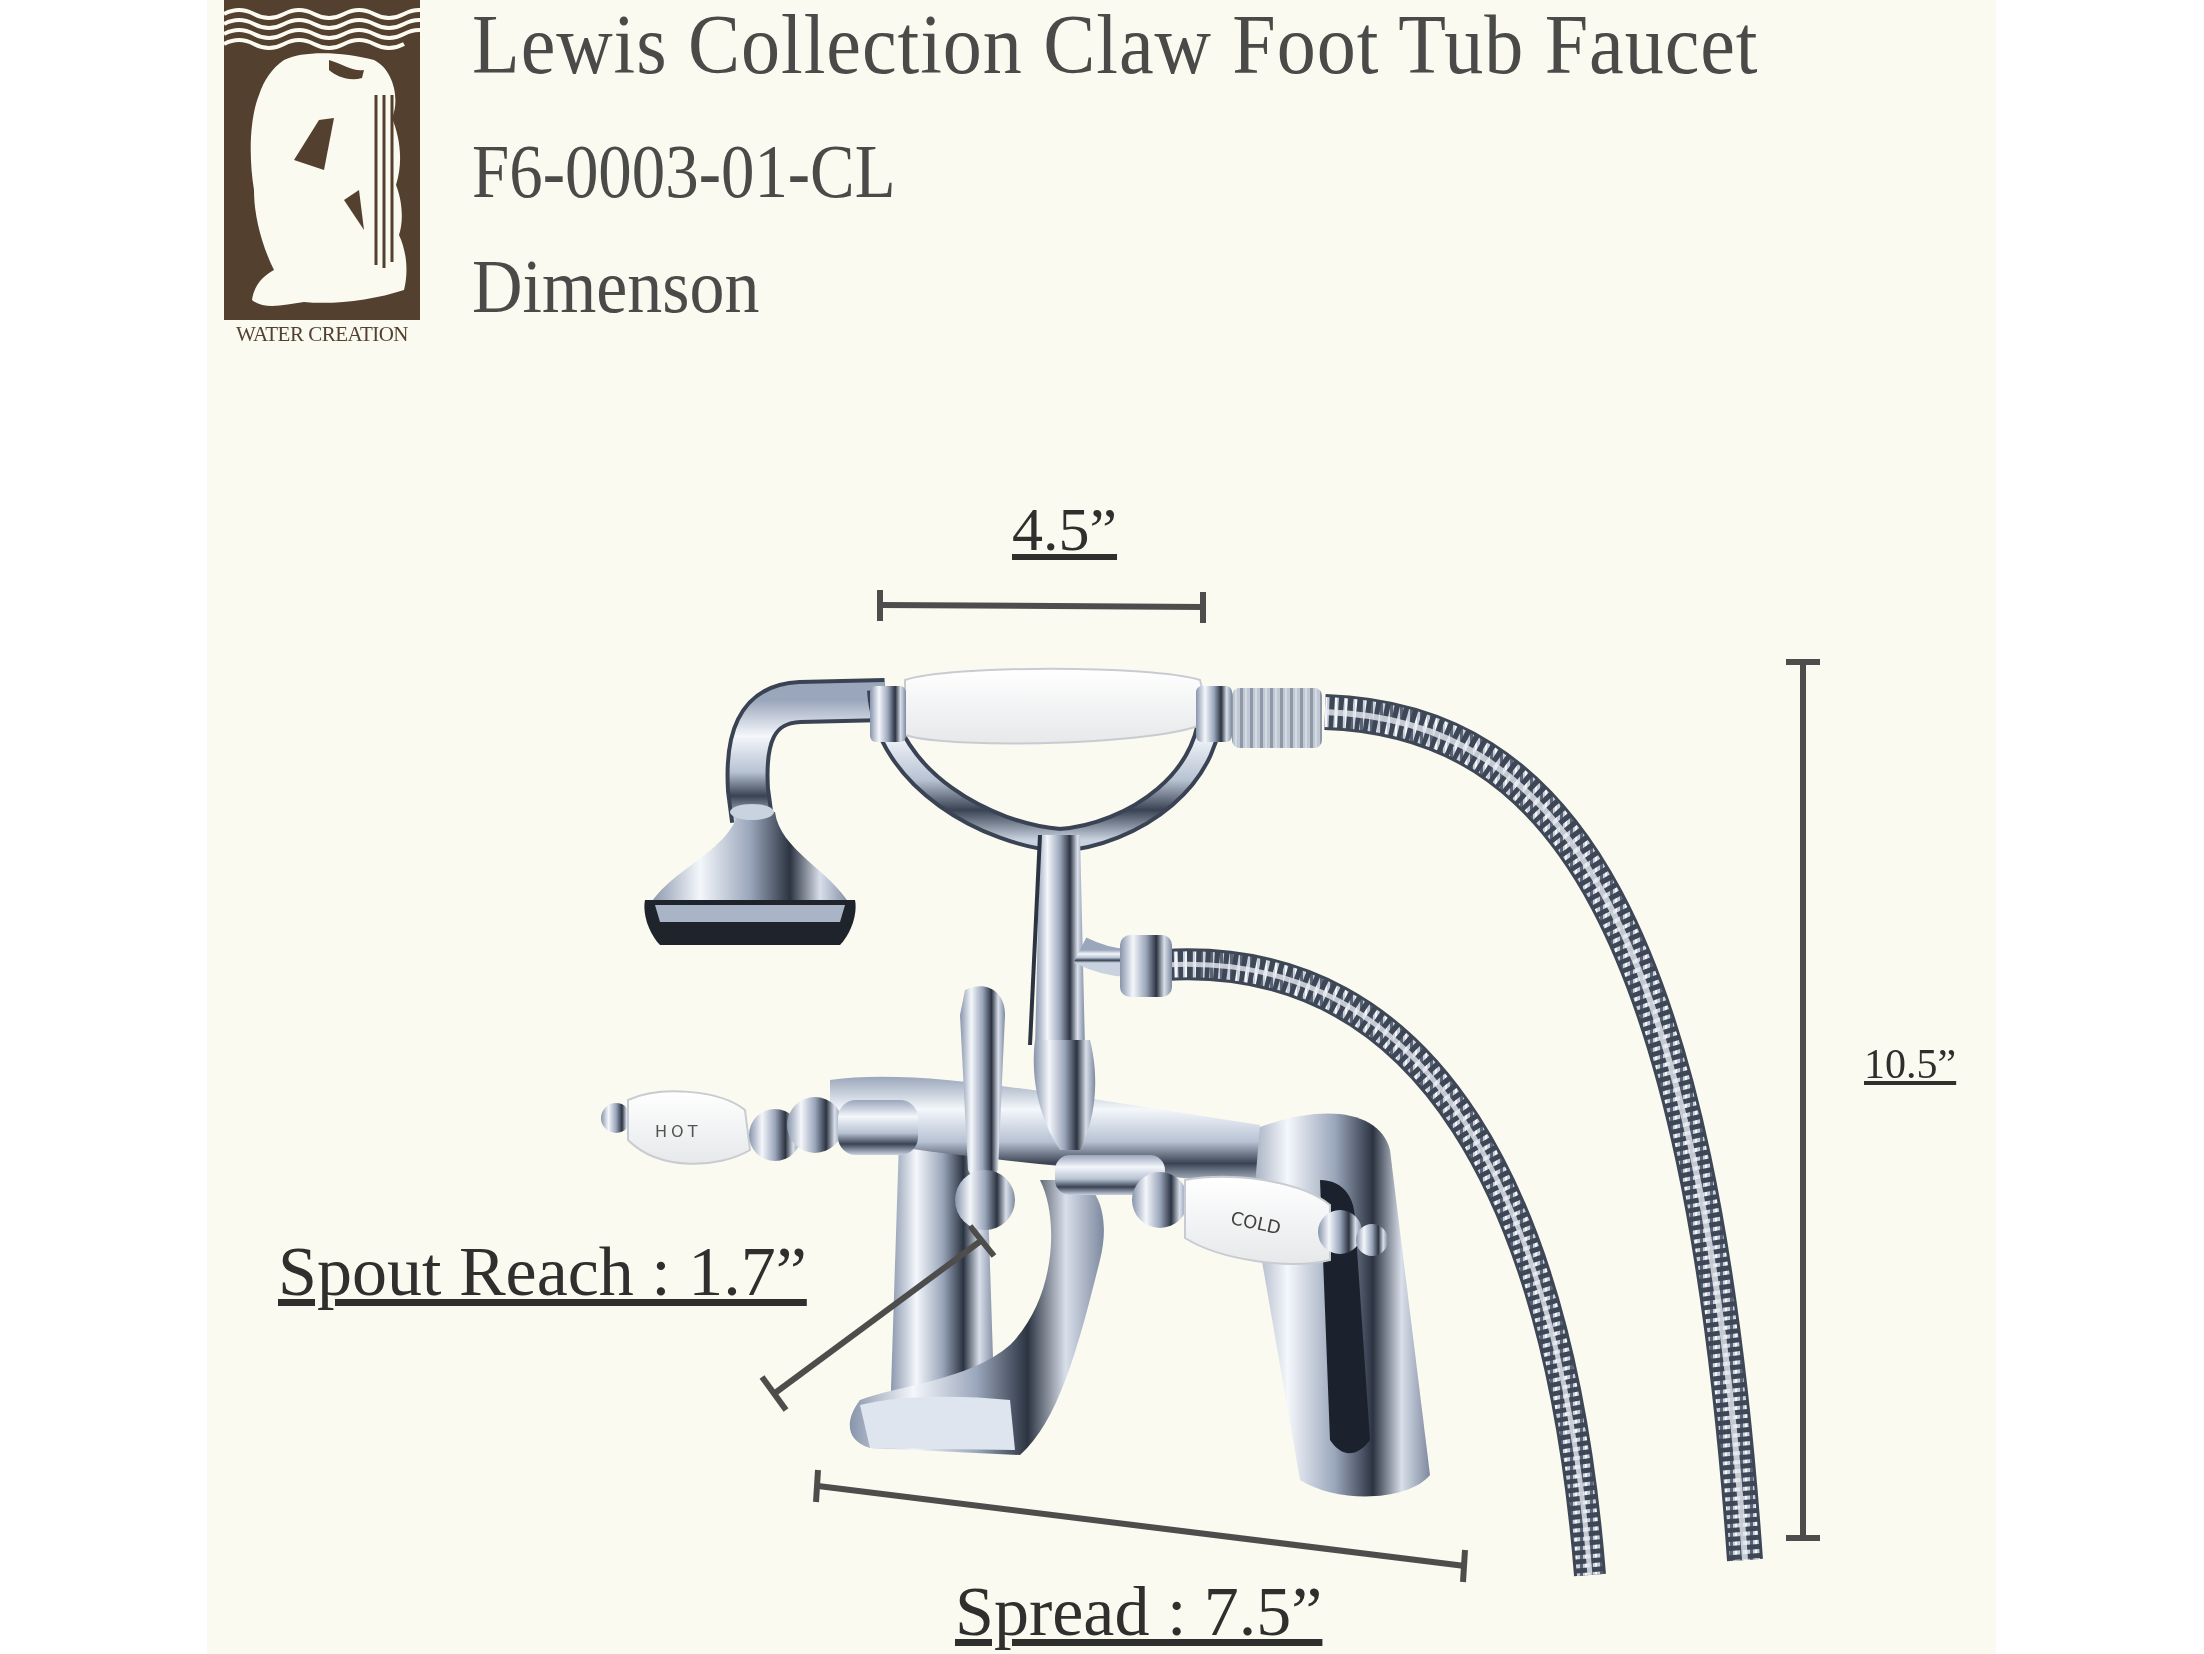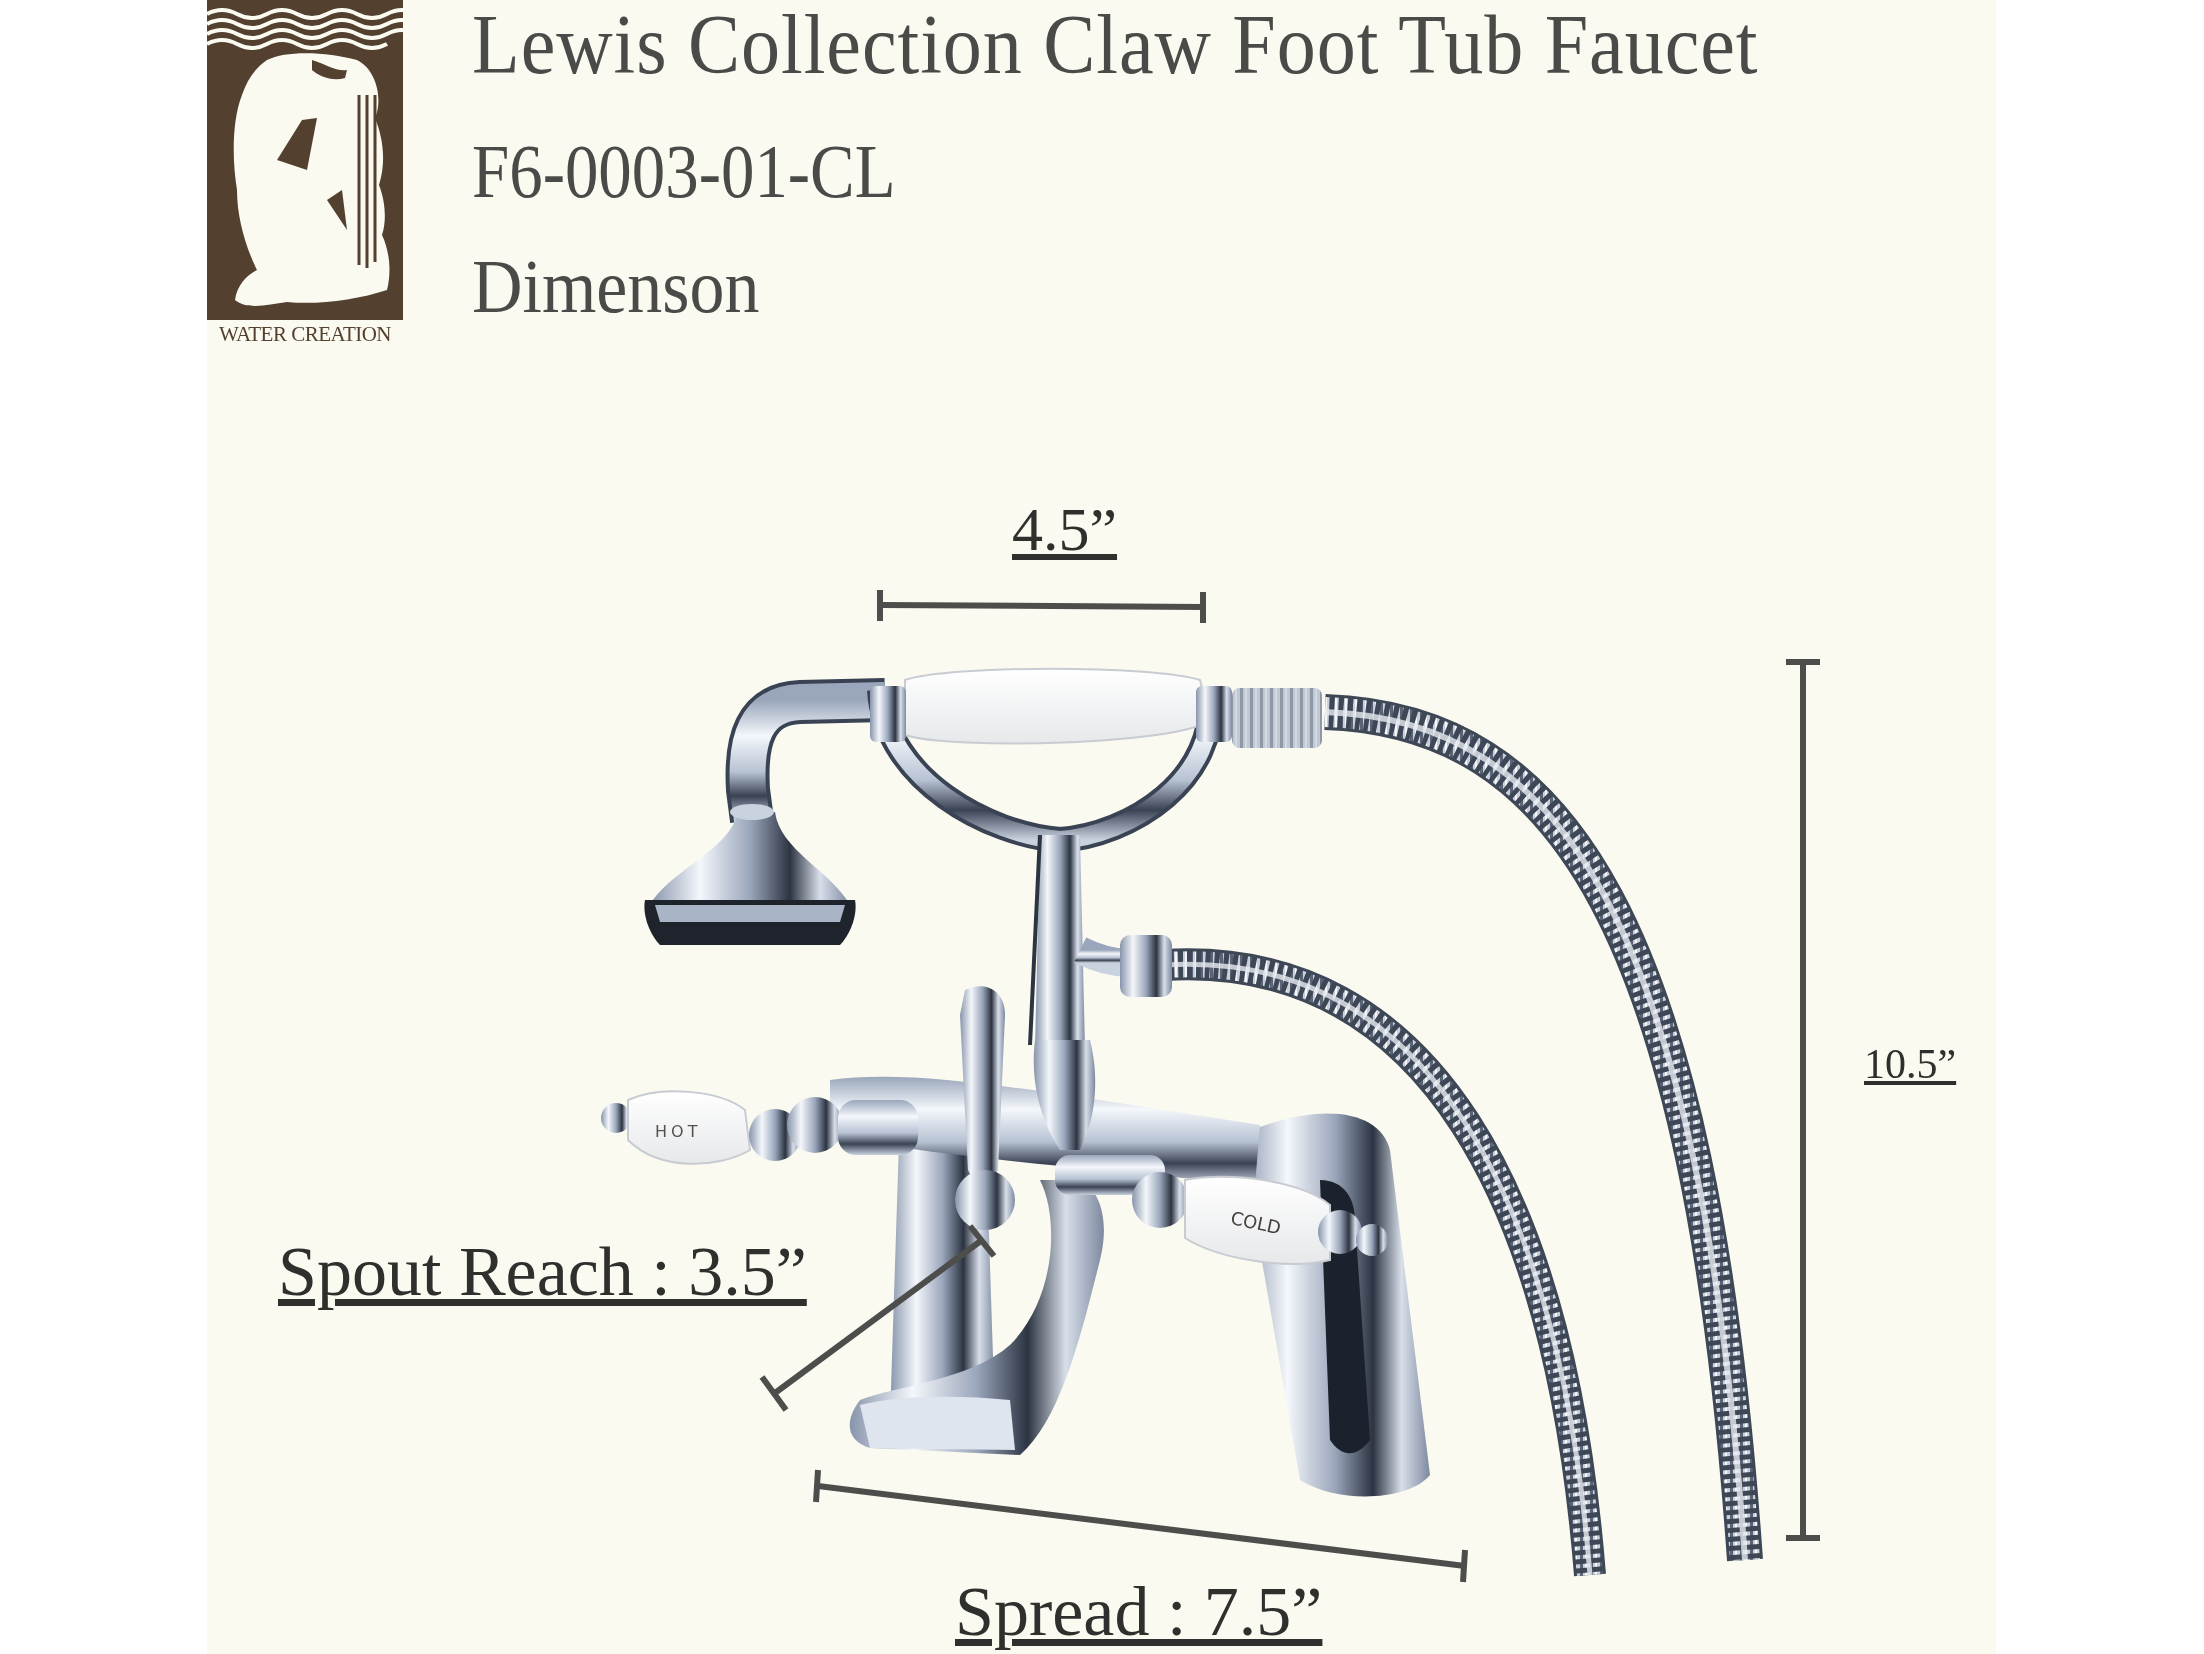--- a/index.html
+++ b/index.html
@@ -1,18 +1,18 @@
 <!DOCTYPE html>
 <html><head>
 <meta charset="utf-8">
 <style>
   html, body { margin:0; padding:0; }
   body { width:2204px; height:1654px; background:#ffffff; position:relative; overflow:hidden; font-family:"DejaVu Serif", "Liberation Serif", serif; }
   .panel { position:absolute; left:207px; top:0; width:1789px; height:1654px; background:#fafaf0; }
-  .logo { position:absolute; left:207px; top:0; width:232px; height:345px; }
+  .logo { position:absolute; left:224px; top:0; width:232px; height:345px; }
   .logo-box { position:absolute; left:0; top:0; width:196px; height:320px; background:#53402f; overflow:hidden; }
   .logo-text { position:absolute; left:0; top:322px; width:196px; text-align:center; font-family:"Liberation Serif", serif; font-size:21px; color:#53402f; letter-spacing:-0.5px; white-space:nowrap; }
   .title { position:absolute; left:472px; top:-4px; font-family:"Liberation Serif", serif; font-size:84px; color:#4a4a48; white-space:nowrap; transform:scaleX(0.93); transform-origin:left top; letter-spacing:1px; }
   .model { position:absolute; left:472px; top:128px; font-family:"Liberation Serif", serif; font-size:76px; color:#4a4a48; white-space:nowrap; transform:scaleX(0.88); transform-origin:left top; }
   .subtitle { position:absolute; left:472px; top:243px; font-family:"Liberation Serif", serif; font-size:76px; color:#4a4a48; white-space:nowrap; transform:scaleX(0.92); transform-origin:left top; }
   .dim-label { position:absolute; font-family:"Liberation Serif", serif; color:#2f2f2d; white-space:nowrap;text-decoration:underline; }
   .dim-45 { left:1012px; top:494px; font-size:62px; }
   .dim-105 { left:1864px; top:1040px; font-size:42px; }
   .dim-spout { left:278px; top:1232px; font-size:70px; }
   .dim-spread { left:955px; top:1572px; font-size:70px; }
@@ -171,14 +171,14 @@
     <g>
       <line x1="818" y1="1486" x2="1465" y2="1566"></line>
       <line x1="818" y1="1470" x2="816" y2="1502"></line>
       <line x1="1465" y1="1550" x2="1463" y2="1582"></line>
     </g>
   </g>
 </svg>
 
 <div class="dim-label dim-45">4.5”</div>
 <div class="dim-label dim-105">10.5”</div>
-<div class="dim-label dim-spout">Spout Reach : 3.5”</div>
+<div class="dim-label dim-spout">Spout Reach : 1.7”</div>
 <div class="dim-label dim-spread">Spread : 7.5”</div>
 
 </body></html>

